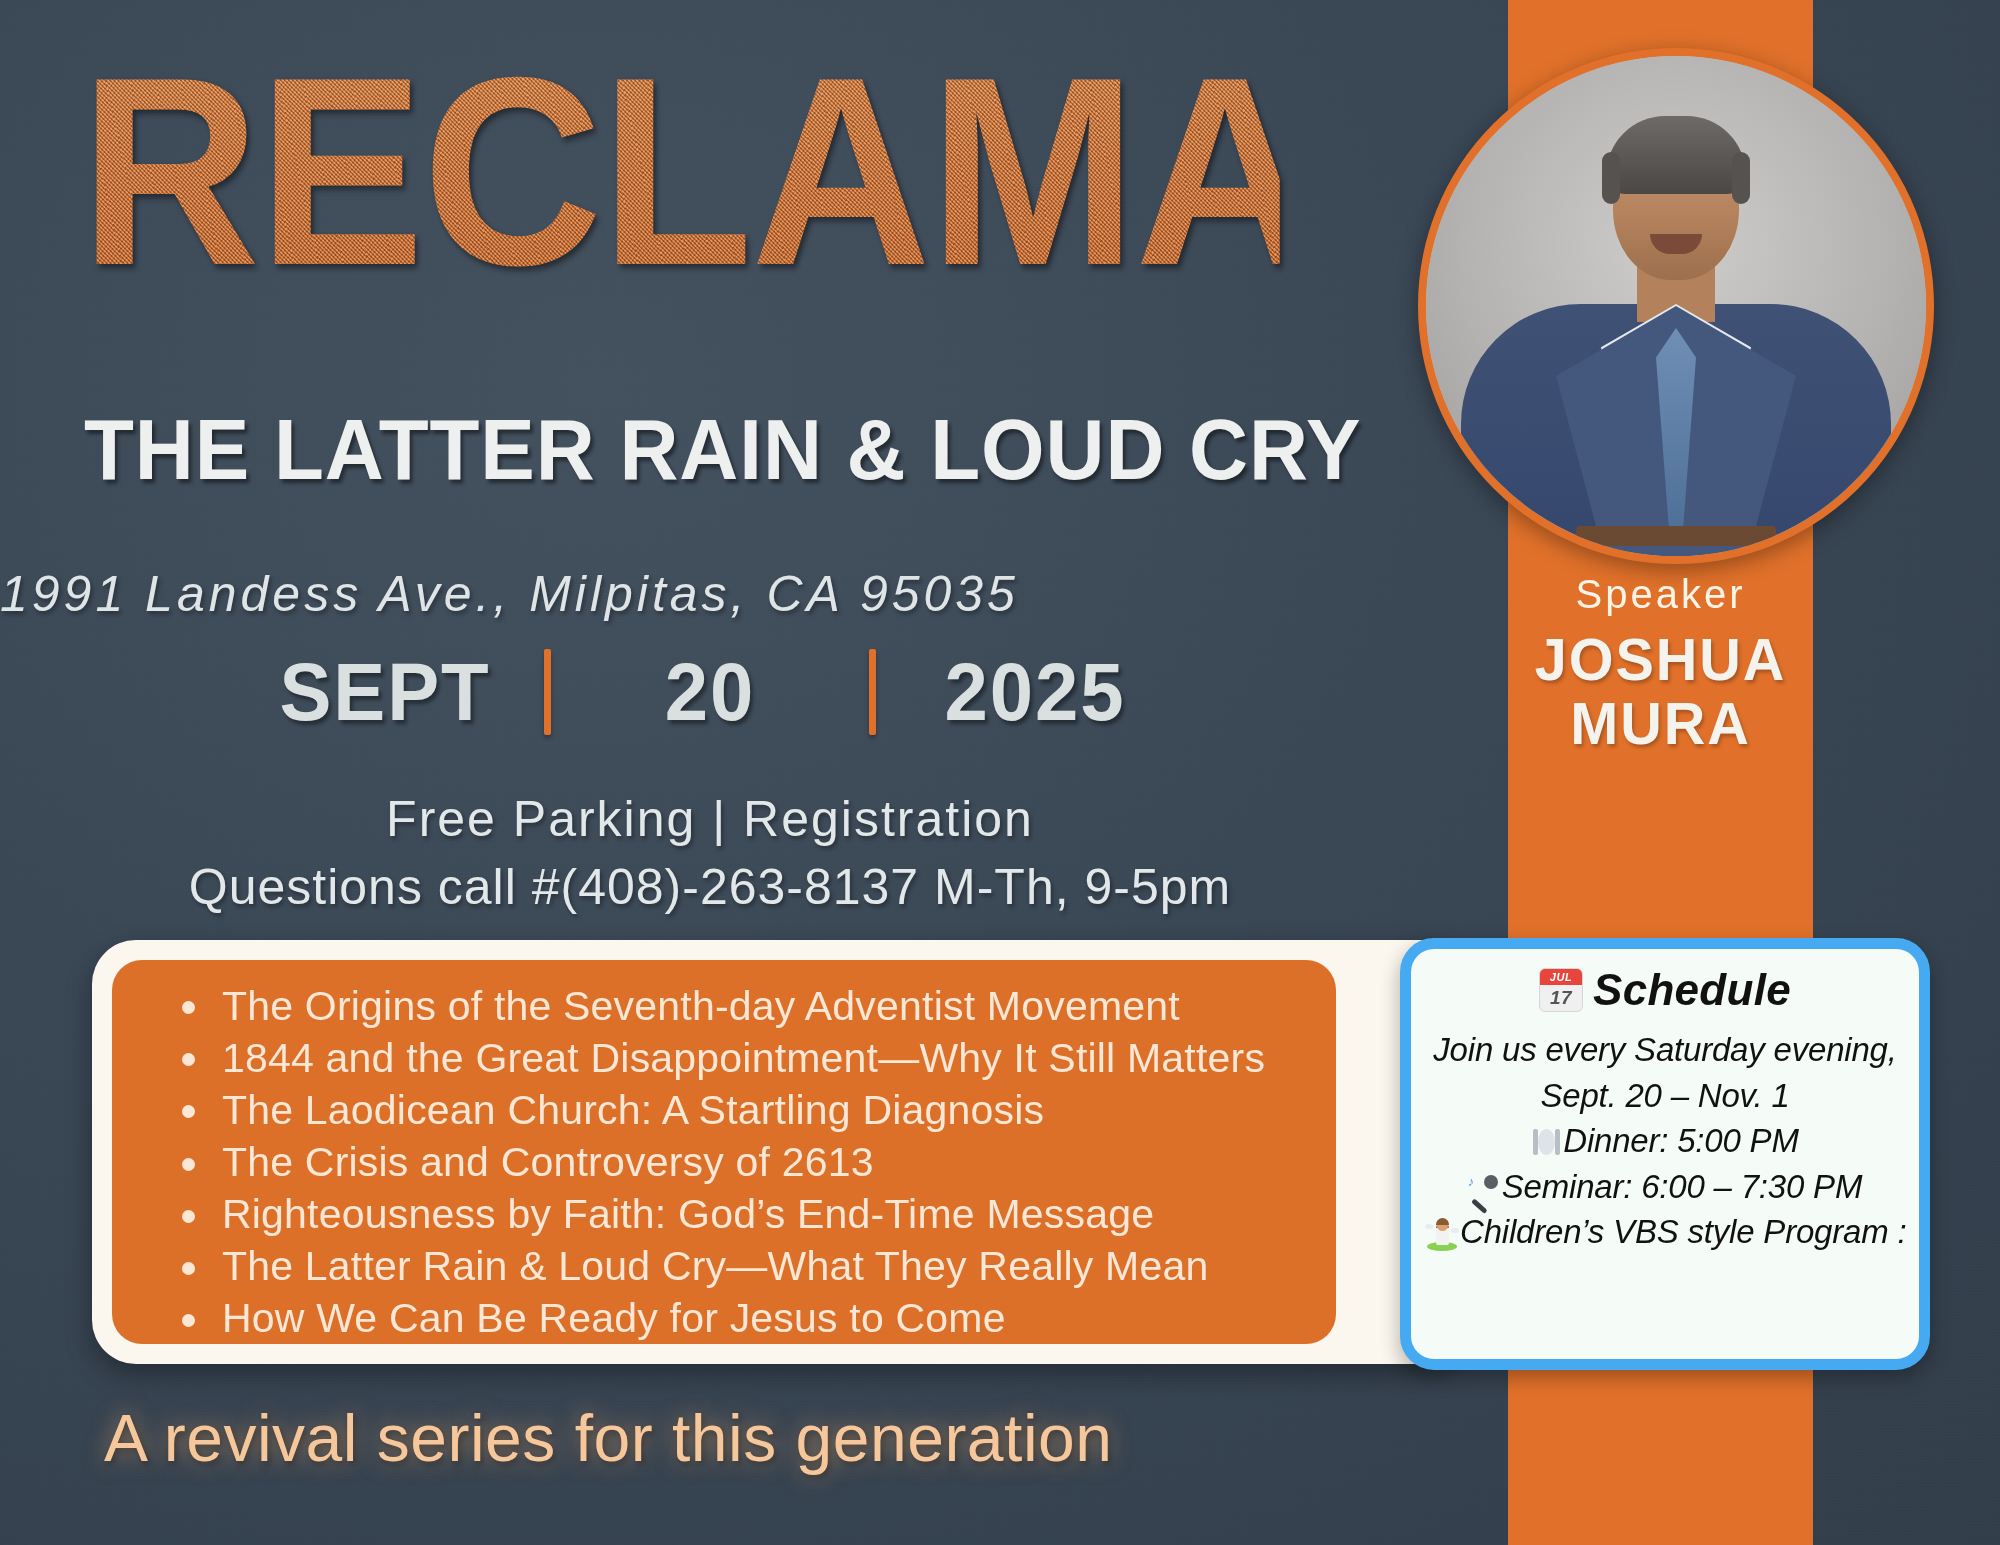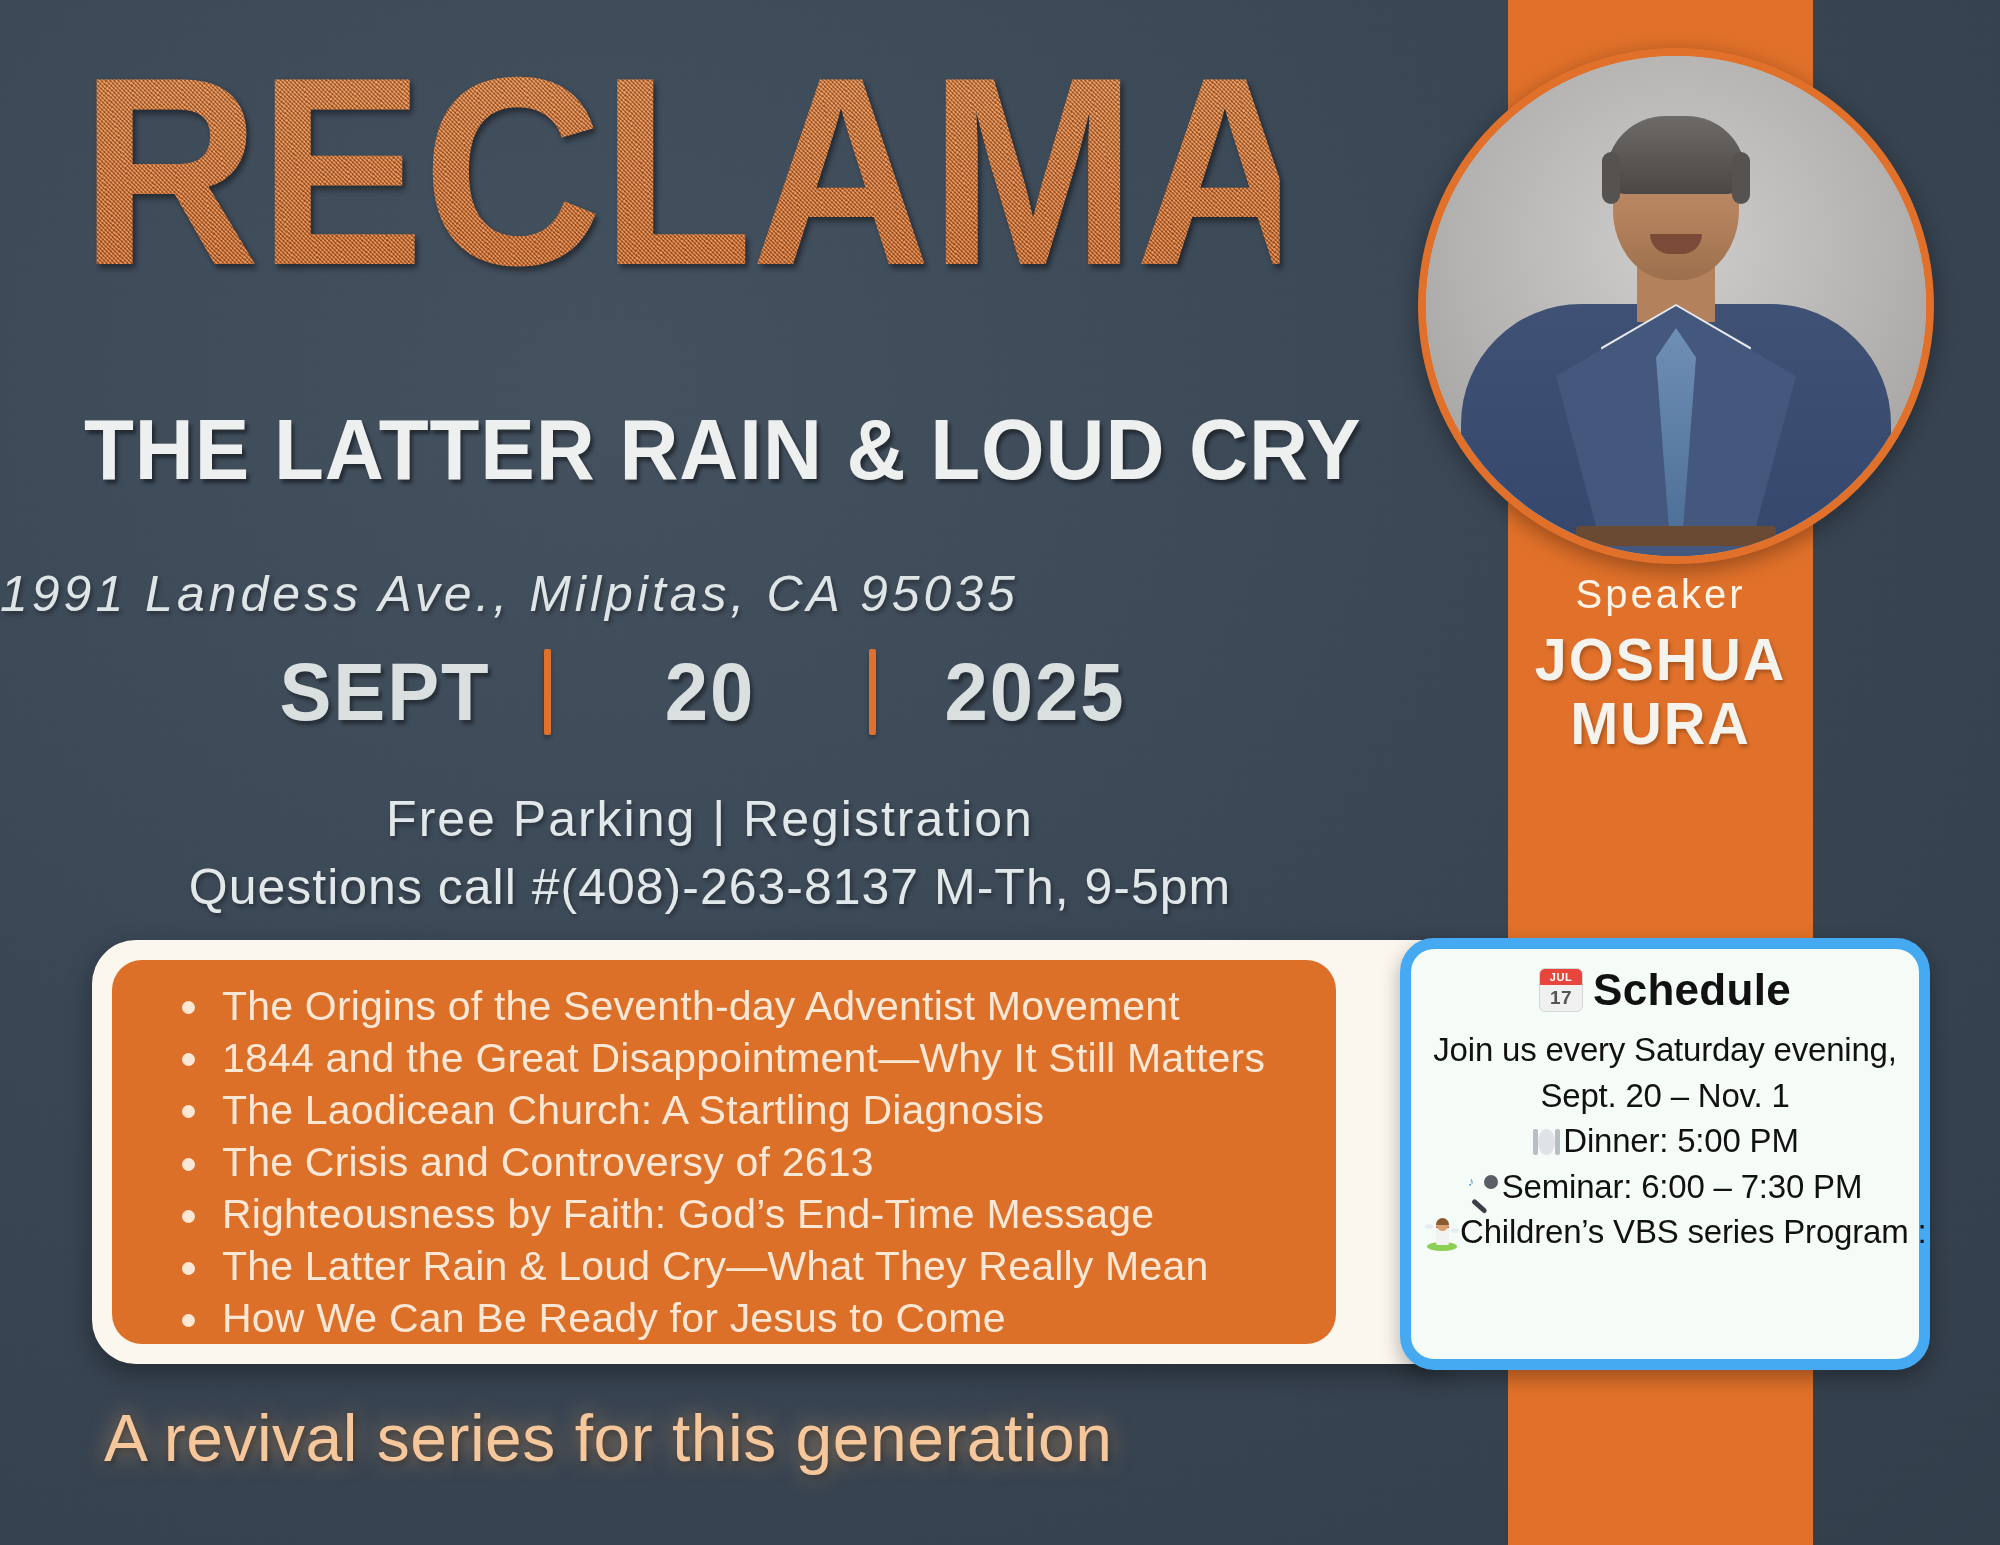--- a/index.html
+++ b/index.html
@@ -200,20 +200,21 @@
   }
 
   
   .sched{
     position:absolute;left:1400px;top:938px;width:530px;height:432px;
     background:#f5fbf6;border:11px solid #45aaf2;border-radius:34px;
     box-sizing:border-box;
     padding:16px 14px 12px;
     color:#111;text-align:center;
     box-shadow:0 8px 20px rgba(0,0,0,.3);
+    font-style:italic;
   }
   .sched-title{
     font-size:44px;font-weight:bold;letter-spacing:.3px;
     display:flex;align-items:center;justify-content:center;gap:10px;
     margin-bottom:12px;
   }
   .cal-icon{
     position:relative;display:inline-block;
     width:42px;height:42px;border-radius:6px;overflow:hidden;
     background:#f0f0f0;border:1px solid #d6d6d6;vertical-align:middle;
@@ -323,17 +324,17 @@
     </div>
     <span class="sched-line">Join us every Saturday evening,</span>
     <span class="sched-line">Sept. 20 – Nov. 1</span>
     <span class="sched-line">
       <span class="ico-dine"><span class="fork"></span><span class="plate"></span><span class="knife"></span></span><span>Dinner: 5:00 PM</span>
     </span>
     <span class="sched-line">
       <span class="ico-mic"><span class="mnote">♪</span><span class="mhead"></span><span class="mstick"></span></span><span>Seminar: 6:00 – 7:30 PM</span>
     </span>
     <span class="sched-line">
-      <span class="ico-person"><span class="bird1"></span><span class="bird2"></span><span class="grass"></span><span class="robe"></span><span class="face"></span><span class="hair"></span></span><span>Children’s VBS series Program :</span>
+      <span class="ico-person"><span class="bird1"></span><span class="bird2"></span><span class="grass"></span><span class="robe"></span><span class="face"></span><span class="hair"></span></span><span>Children’s VBS style Program :</span>
     </span>
   </div>
 
 </div>
 
 </body></html>

